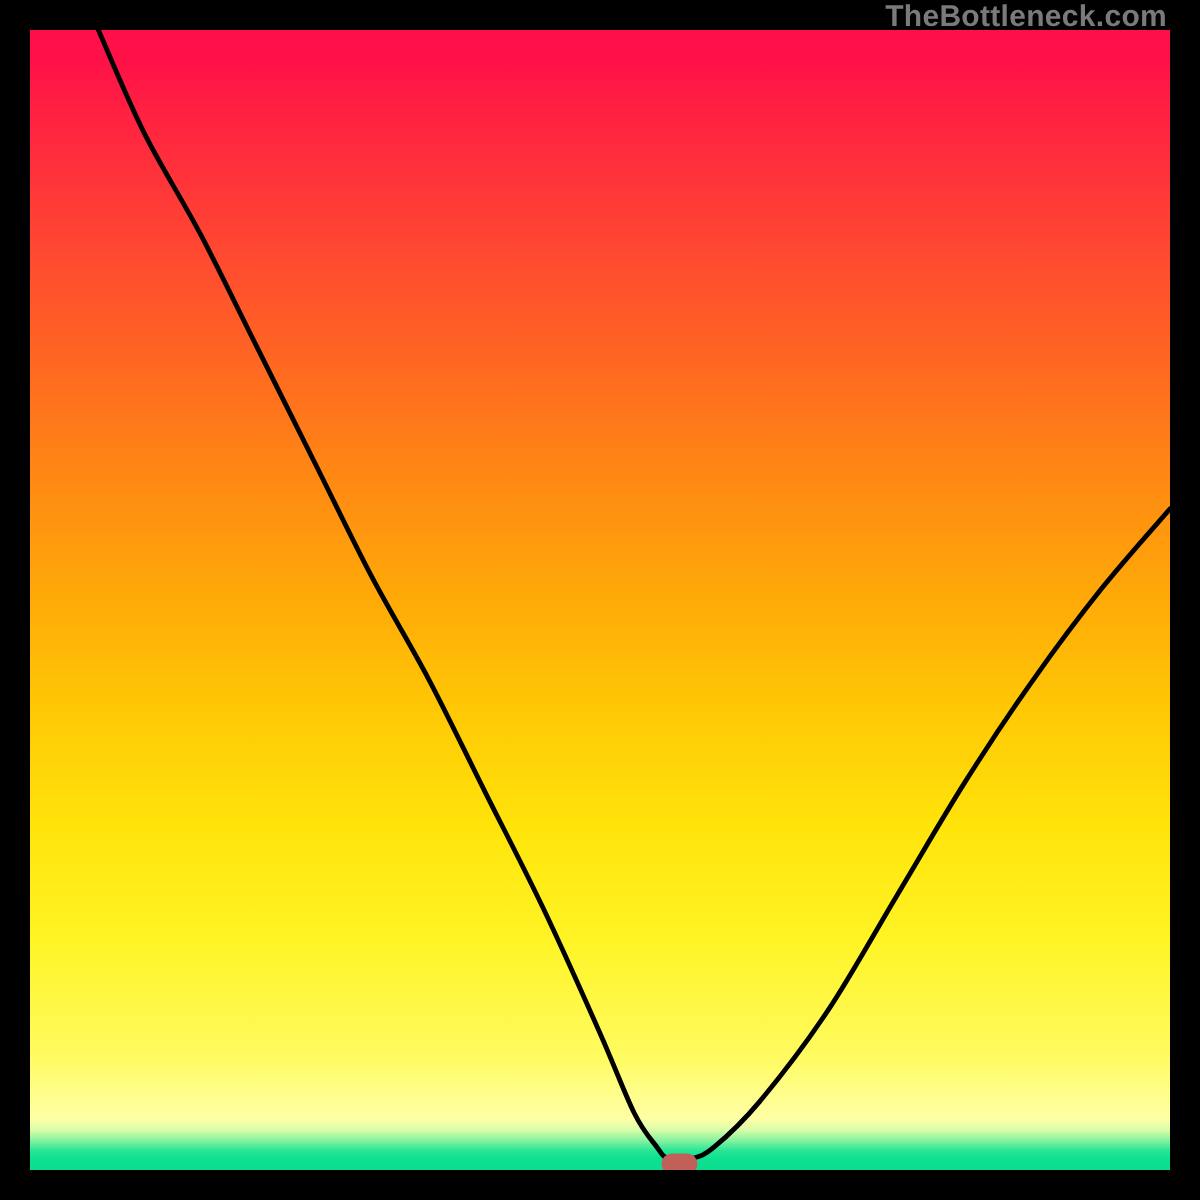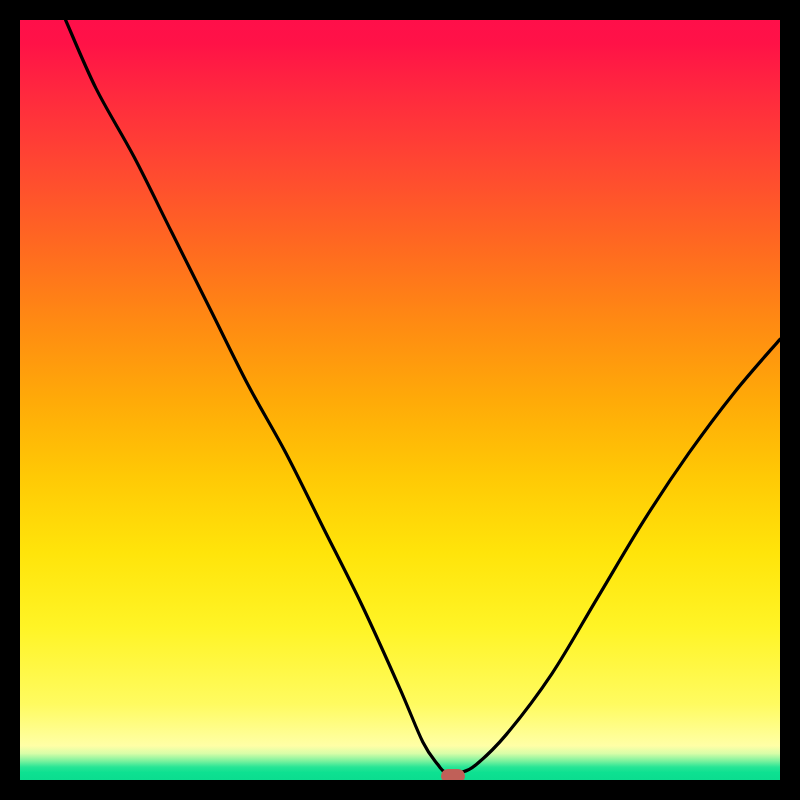--- a/index.html
+++ b/index.html
@@ -69,19 +69,20 @@
     width: 24px;
     height: 14px;
     border-radius: 7px;
     background: #c06058;
   }
 </style>
 </head>
 <body>
 
 <div class="frame">
+  <div class="watermark">TheBottleneck.com</div>
   <div class="plot-area">
     <svg class="curve" viewBox="0 0 760 760" preserveAspectRatio="none">
       <path d="M 45.6 0.0 C 50.7 11.4, 64.6 45.6, 76.0 68.4 C 87.4 91.2, 101.3 112.7, 114.0 136.8 C 126.7 160.9, 139.3 187.5, 152.0 212.8 C 164.7 238.1, 177.3 263.5, 190.0 288.8 C 202.7 314.1, 215.3 340.7, 228.0 364.8 C 240.7 388.9, 253.3 409.1, 266.0 433.2 C 278.7 457.3, 291.3 483.9, 304.0 509.2 C 316.7 534.5, 329.3 558.6, 342.0 585.2 C 354.7 611.8, 369.9 646.0, 380.0 668.8 C 390.1 691.6, 396.5 709.3, 402.8 722.0 C 409.1 734.7, 414.2 739.7, 418.0 744.8 C 421.8 749.9, 421.8 751.1, 425.6 752.4 C 429.4 753.7, 435.7 753.7, 440.8 752.4 C 445.9 751.1, 448.4 751.1, 456.0 744.8 C 463.6 738.5, 473.7 729.6, 486.4 714.4 C 499.1 699.2, 516.8 676.4, 532.0 653.6 C 547.2 630.8, 562.4 602.9, 577.6 577.6 C 592.8 552.3, 608.0 525.7, 623.2 501.6 C 638.4 477.5, 653.6 454.7, 668.8 433.2 C 684.0 411.7, 699.2 391.4, 714.4 372.4 C 729.6 353.4, 752.4 328.1, 760.0 319.2" id="curve-path" fill="none" stroke="#000000" stroke-width="3.2" stroke-linecap="round" stroke-linejoin="round"></path>
     </svg>
     <div class="marker" id="opt-marker" style="left: 421.2px; top: 749.2px;"></div>
   </div>
 </div>
 
 </body></html>

